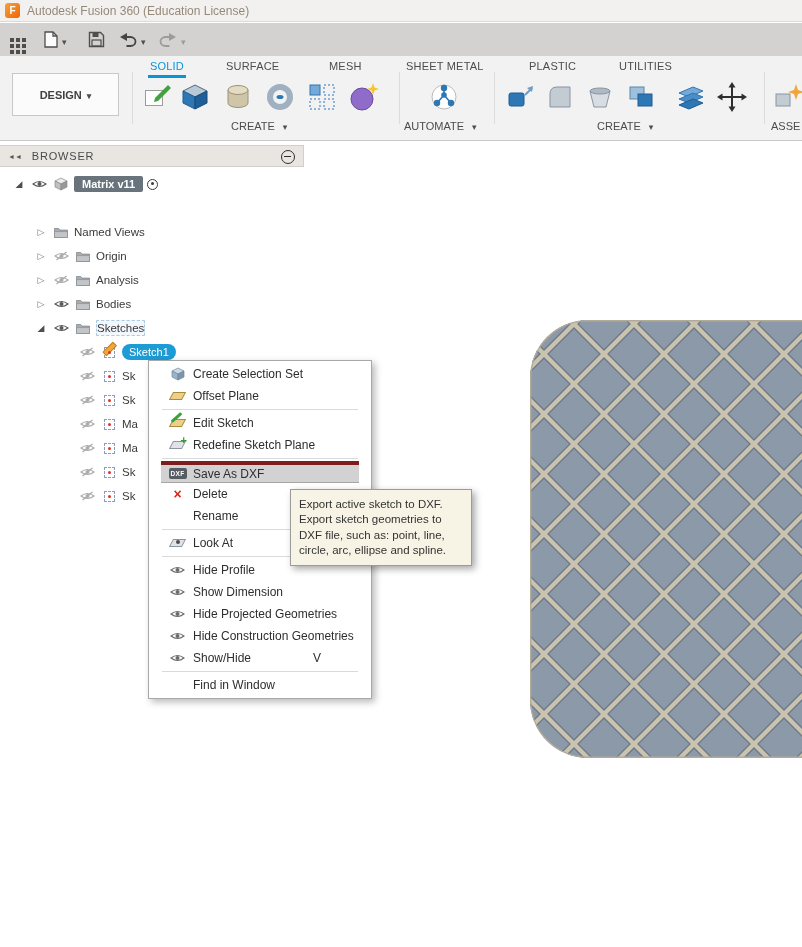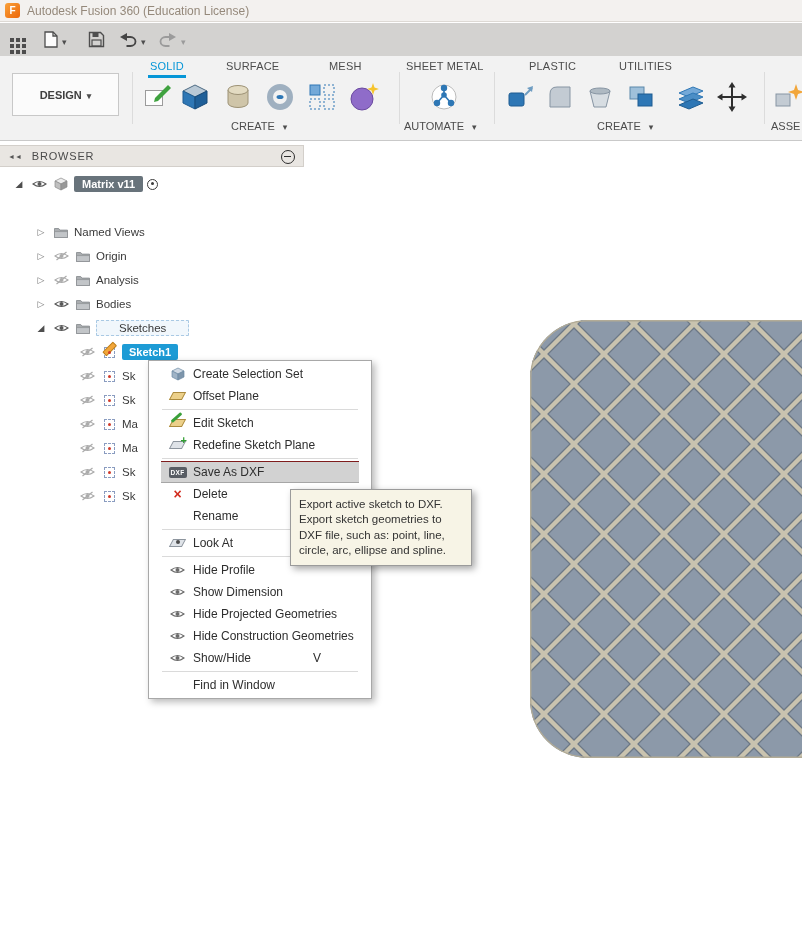--- a/index.html
+++ b/index.html
@@ -48,35 +48,35 @@
   .circle-minus::after{content:"";position:absolute;left:2px;top:4.6px;width:6.5px;height:1.6px;background:#2d2d2d}
 
   .trow{position:absolute;left:0;width:304px;height:24px;display:flex;align-items:center;gap:4px;z-index:2}
   .lvl0{padding-left:12px}.lvl1{padding-left:34px}.lvl2{padding-left:78px}
   .exp{width:14px;text-align:center;font-size:9px;color:#777;flex:none}
   .exp-c::after{content:"▷"}
   .exp-o::after{content:"◢";color:#4e4e4e}
   .ico{width:18px;display:flex;justify-content:center;align-items:center;flex:none}
   .tlabel{font-size:11.5px;color:#3a3a3a;white-space:nowrap}
   .chip{background:#68737b;color:#fff;font-size:11px;font-weight:bold;padding:2px 8px;border-radius:2px}
-  .chip-sel{background:#1d9bd5;color:#fff;font-size:11px;font-weight:bold;padding:2px 7px;border-radius:2px}
+  .chip-sel{background:#1d9bd5;color:#fff;font-size:11px;font-weight:normal;padding:2px 7px;border-radius:8px}
   .target{position:relative;width:11px;height:11px;border:1.5px solid #3c3c3c;border-radius:50%;background:#fff;flex:none}
   .target::after{content:"";position:absolute;left:2.6px;top:2.6px;width:3px;height:3px;border-radius:50%;background:#3c3c3c}
-  .hl-dash{border:1px dashed #a9c9e4;border-radius:1px;padding:1px 22px;background:rgba(215,233,246,.35)}
+  .hl-dash{border:1px dashed #a9c9e4;border-radius:1px;padding:1px 0;background:rgba(215,233,246,.35)}
   .sk-ic{position:relative;width:11px;height:11px;border:1px dashed #8a9cc0;flex:none}
   .sk-ic::after{content:"";position:absolute;left:3px;top:3px;width:3px;height:3px;background:#d03a2a;border-radius:50%}
   .sk-ic.pencil::before{content:"";position:absolute;left:-3px;top:-2px;width:13px;height:3.5px;background:#f2a63a;
                         border:0.5px solid #bd7e18;transform:rotate(-45deg);border-radius:1px}
 
   
   .ctx{position:absolute;left:148px;top:360px;width:224px;background:#fff;border:1px solid #a8a8a8;
        box-shadow:3px 3px 7px rgba(0,0,0,.28);z-index:8;padding:2px 12px}
   .ctx-item{position:relative;height:22px;display:flex;align-items:center;padding-left:32px;
             font-size:12px;color:#2e2e2e;white-space:nowrap}
-  .ctx-item.hl{background:#d2d2d2;border-top:1px solid #7f1d1d;border-bottom:1px solid #a6a6a6}
+  .ctx-item.hl{background:#d2d2d2;border-top:4px solid #7f1d1d;border-bottom:1px solid #a6a6a6}
   .ctx-item .ic{position:absolute;left:7px;width:19px;height:16px;display:flex;align-items:center;justify-content:center}
   .ctx-sep{border-top:1px solid #dadada;margin:2px 1px}
   .shortcut{position:absolute;right:38px;font-size:12px;color:#2e2e2e}
   .dxf{min-width:18px;height:11px;background:#585d64;color:#fff;font-size:6.5px;font-weight:bold;
        display:flex;align-items:center;justify-content:center;border-radius:2px;letter-spacing:.3px}
   .x-del{font-size:14px;font-weight:bold;color:#d22c1f;line-height:1}
   .plane{width:13px;height:8px;background:#dfe3e8;border:1px solid #8d959e;transform:skewX(-28deg)}
   .plane.gold{background:#ecd08a;border-color:#ab8a3e}
   .plus-badge{position:absolute;right:0px;top:-3px;font-size:11px;font-weight:bold;color:#2f9e2f}
   .pencil-badge{position:absolute;left:2px;top:1px;width:13px;height:3px;background:#3aa03a;

